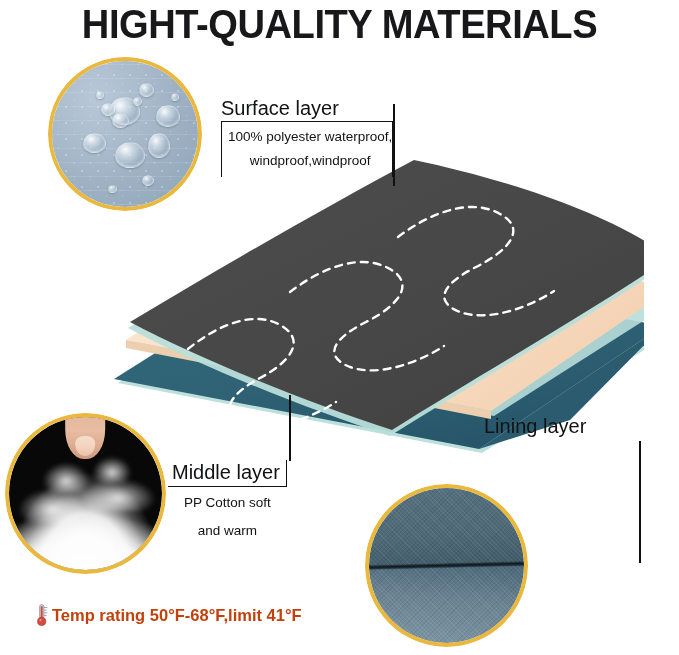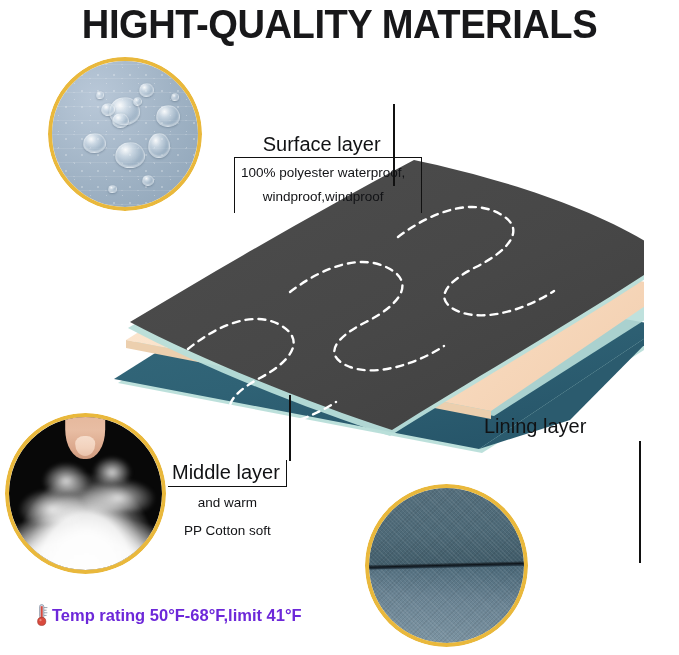--- a/index.html
+++ b/index.html
@@ -167,27 +167,26 @@
   .callout-body {
     font-size: 13.5px;
     color: #121316;
     line-height: 24px;
     text-align: center;
     white-space: nowrap;
   }
 
   
   #callout-surface { left: 221px; top: 96px; }
-  #callout-surface .callout-head { text-align: center; padding-bottom: 1px; margin-top: 36px; }
+  #callout-surface .callout-head { padding-bottom: 1px; }
   #callout-surface .callout-box {
     border-top: 1.6px solid #111;
     border-left: 1.6px solid #111;
     border-right: 1.6px solid #111;
-    padding: 3px 16px 4px 6px;
-    margin-left: 13px;
+    padding: 3px 0 4px 6px;
   }
 
   
   #callout-middle { left: 168px; top: 460px; }
   #callout-middle .callout-head {
     text-align: left;
     border-bottom: 1.6px solid #111;
     border-right: 1.6px solid #111;
     padding: 0 6px 2px 4px;
   }
@@ -217,21 +216,21 @@
   #temp-row {
     position: absolute;
     left: 34px; top: 603px;
     display: flex;
     align-items: center;
     gap: 2px;
   }
   #temp-text {
     font-size: 16.5px;
     font-weight: bold;
-    color: #6d28d9;
+    color: #c2410c;
     white-space: nowrap;
     line-height: 20px;
   }
   .thermo-icon { width: 16px; height: 24px; display: block; }
 </style>
 </head>
 <body>
 
 <div id="page">
 
@@ -335,22 +334,22 @@
     <div class="callout-head">Surface layer</div>
     <div class="callout-box">
       <div class="callout-body">100% polyester waterproof,</div>
       <div class="callout-body">windproof,windproof</div>
     </div>
   </div>
 
   <div class="callout" id="callout-middle">
     <div class="callout-head">Middle layer</div>
     <div>
+      <div class="callout-body">PP Cotton  soft</div>
       <div class="callout-body">and warm</div>
-      <div class="callout-body">PP Cotton  soft</div>
     </div>
   </div>
 
   <div class="callout" id="callout-lining">
     <div class="callout-head">Lining layer</div>
   </div>
 
   <div id="temp-row">
     <svg class="thermo-icon" viewBox="0 0 16 24">
       <rect x="5.6" y="1.5" width="4.2" height="14" rx="2.1" fill="#cfd8e4" stroke="#7f8b9c" stroke-width="0.7"></rect>

